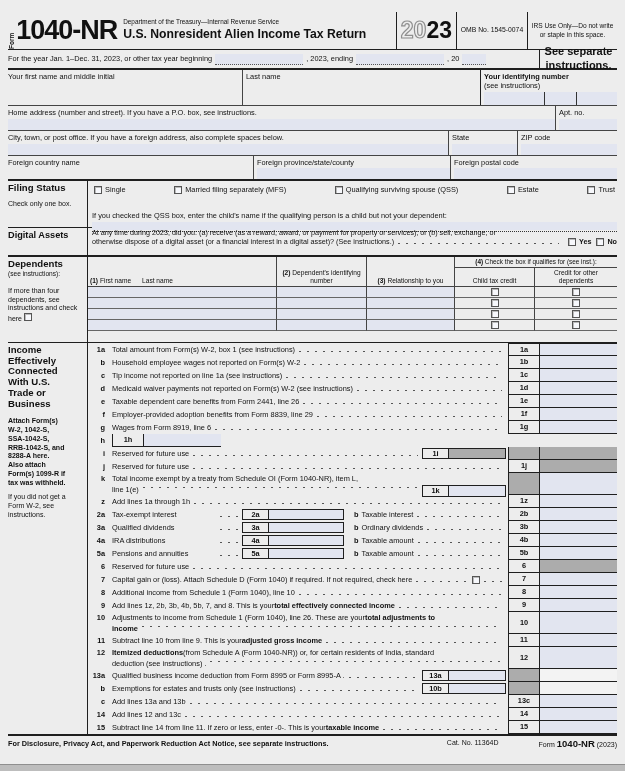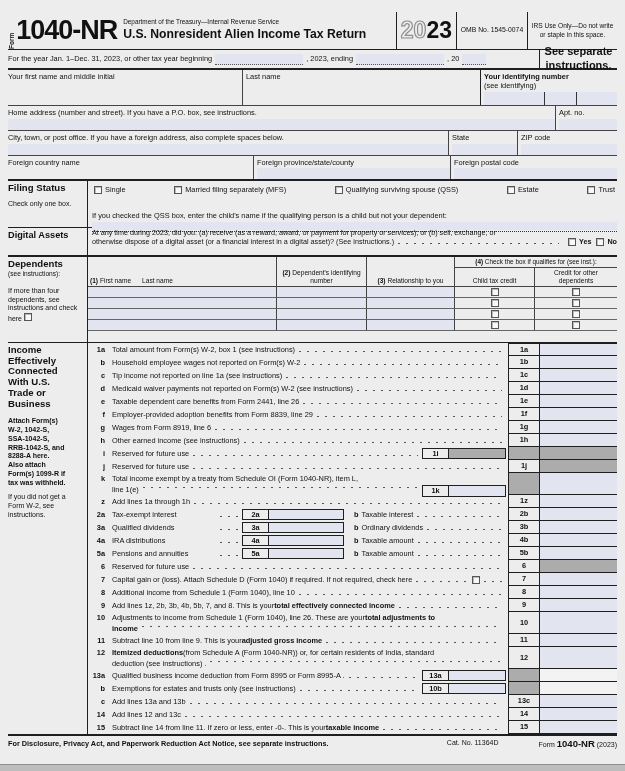--- a/index.html
+++ b/index.html
@@ -141,21 +141,21 @@
       <div>Your first name and middle initial</div>
       <div class="strip"></div>
     </div>
     <div class="ncell">
       <div>Last name</div>
       <div class="strip"></div>
     </div>
     <div class="idcell">
       <div>
         <span class="b">Your identifying number</span>
-        <div>(see identifying)</div>
+        <div>(see instructions)</div>
       </div>
       <div class="idstrip">
         <span class="tick" style="left:45%;"></span>
         <span class="tick" style="left:69%;"></span>
       </div>
     </div>
   </div>
 
   <div class="addr">
     <div class="acell">
@@ -385,24 +385,20 @@
           <div class="lnum">g</div>
           <div class="ldesc">
             <span>Wages from Form 8919, line 6</span>
             <span class="dots"></span>
           </div>
           <div class="lref">1g</div>
           <div class="lamt field"></div>
         </div>
         <div class="il">
           <div class="lnum">h</div>
-          <div class="ldesc">
-            <span>Other earned income (see instructions)</span>
-            <span class="dots"></span>
-          </div>
           <div class="lref">1h</div>
           <div class="lamt field"></div>
         </div>
         <div class="il">
           <div class="lnum">i</div>
           <div class="ldesc">
             <span>Reserved for future use</span>
             <span class="dots"></span>
             <span class="ilabel">1i</span>
             <span class="ifield gray"></span>

